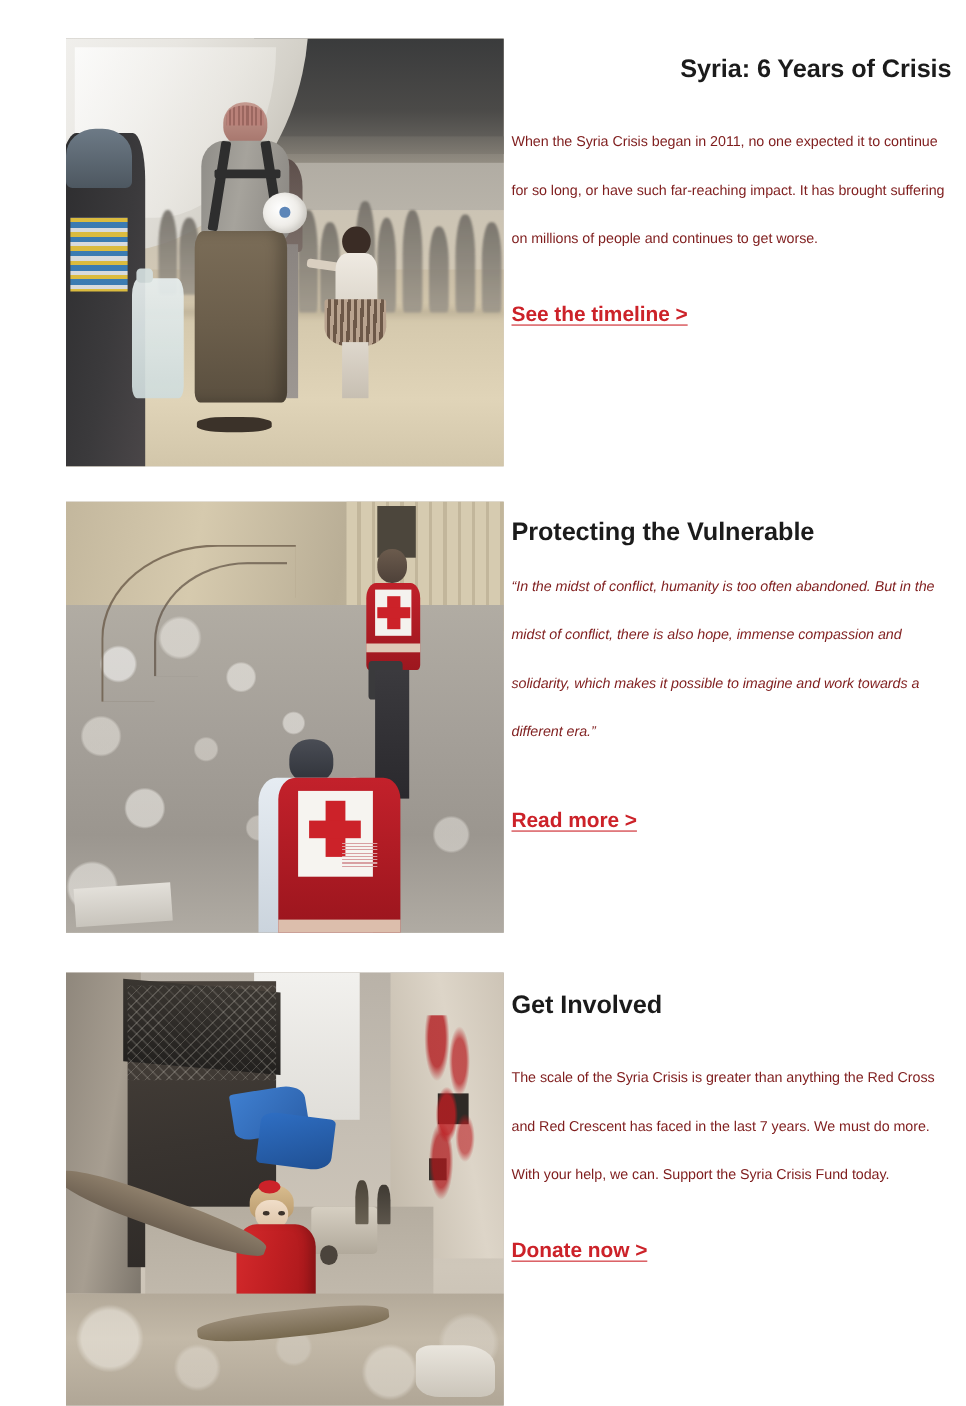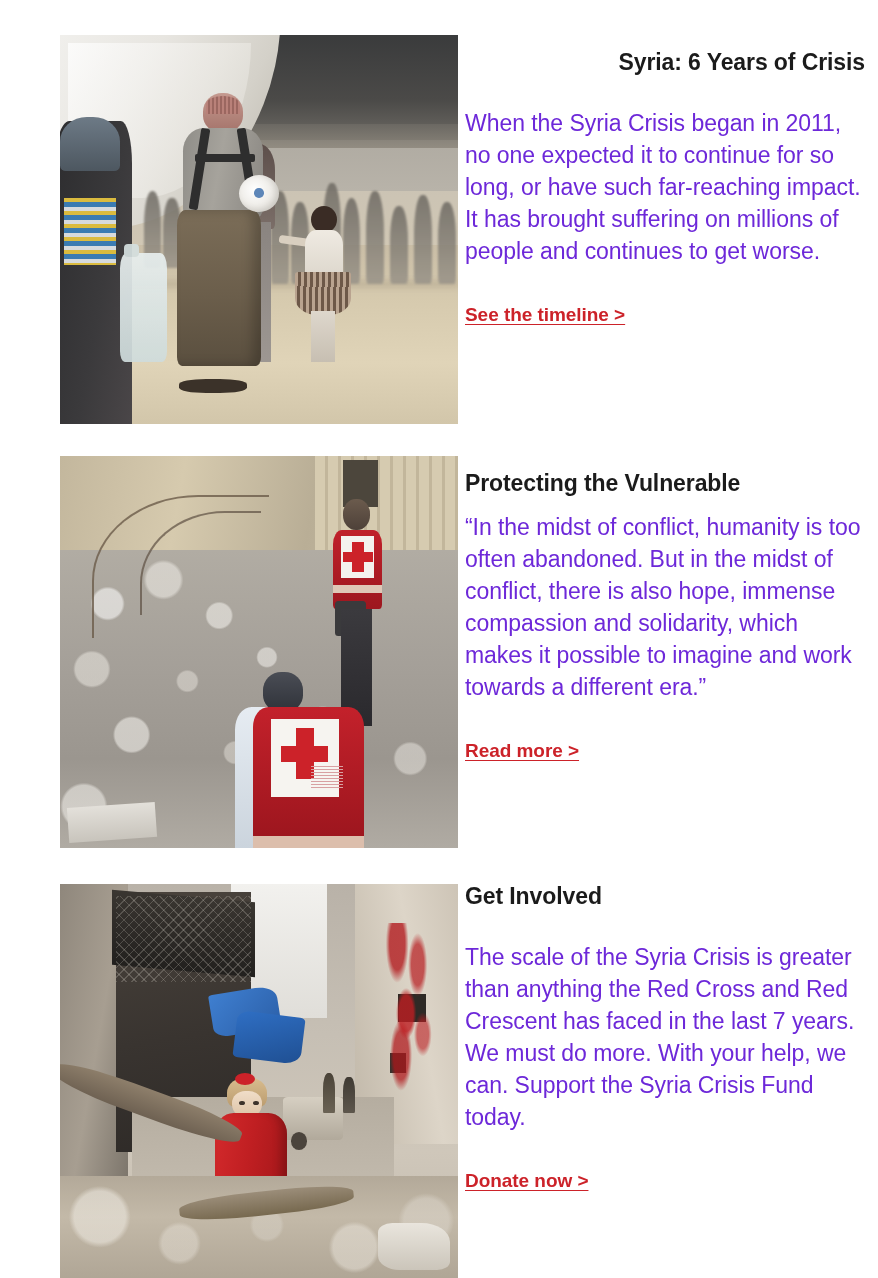--- a/index.html
+++ b/index.html
@@ -44,23 +44,23 @@
   .story-title {
     margin: 0;
     font-size: 23px;
     font-weight: bold;
     line-height: 28px;
     letter-spacing: -0.1px;
     color: #1b1b1b;
   }
   .story-text {
     margin: 0;
-    font-size: 23px;
-    line-height: 32px;
-    color: #6d28d9;
+    font-size: 13px;
+    line-height: 44px;
+    color: #7f1d1d;
     letter-spacing: -0.05px;
   }
   .story-link {
     display: inline-block;
     font-size: 19px;
     font-weight: bold;
     line-height: 26px;
     color: #cc2229;
     text-decoration: underline;
     text-underline-offset: 3px;
@@ -73,26 +73,26 @@
   #story-1 .story-media { height: 389px; }
   #story-1 .story-body  { top: 29px; }
   #story-1 .story-title { margin-bottom: 31px; text-align: right; }
   #story-1 .story-text  { margin-bottom: 35px; }
 
   
   #story-2 { top: 440px; }
   #story-2 .story-media { height: 392px; }
   #story-2 .story-body  { top: 29px; }
   #story-2 .story-title { margin-bottom: 14px; }
-  #story-2 .story-text  { margin-bottom: 35px; }
+  #story-2 .story-text  { margin-bottom: 47px; font-style: italic; }
 
   
   #story-3 { top: 868px; }
   #story-3 .story-media { height: 394px; }
-  #story-3 .story-body  { top: 14px; }
+  #story-3 .story-body  { top: 31px; }
   #story-3 .story-title { margin-bottom: 31px; }
   #story-3 .story-text  { margin-bottom: 35px; }
 
   
   .ph { position: absolute; inset: 0; }
   .img1 { background: linear-gradient(#b5b0a6 0%, #c9c2b4 34%, #cfc6b4 50%, #d8cdb8 70%, #ded3be 100%); }
   .i1-sky { position:absolute; left:0; top:0; width:100%; height:40%;
             background: linear-gradient(#9e9a93, #b8b3a9); }
   .i1-dark { position:absolute; right:0; top:0; width:57%; height:27%;
              background: linear-gradient(180deg,#3a3b3c 0%,#4b4a48 62%,#6d6a64 100%); }

